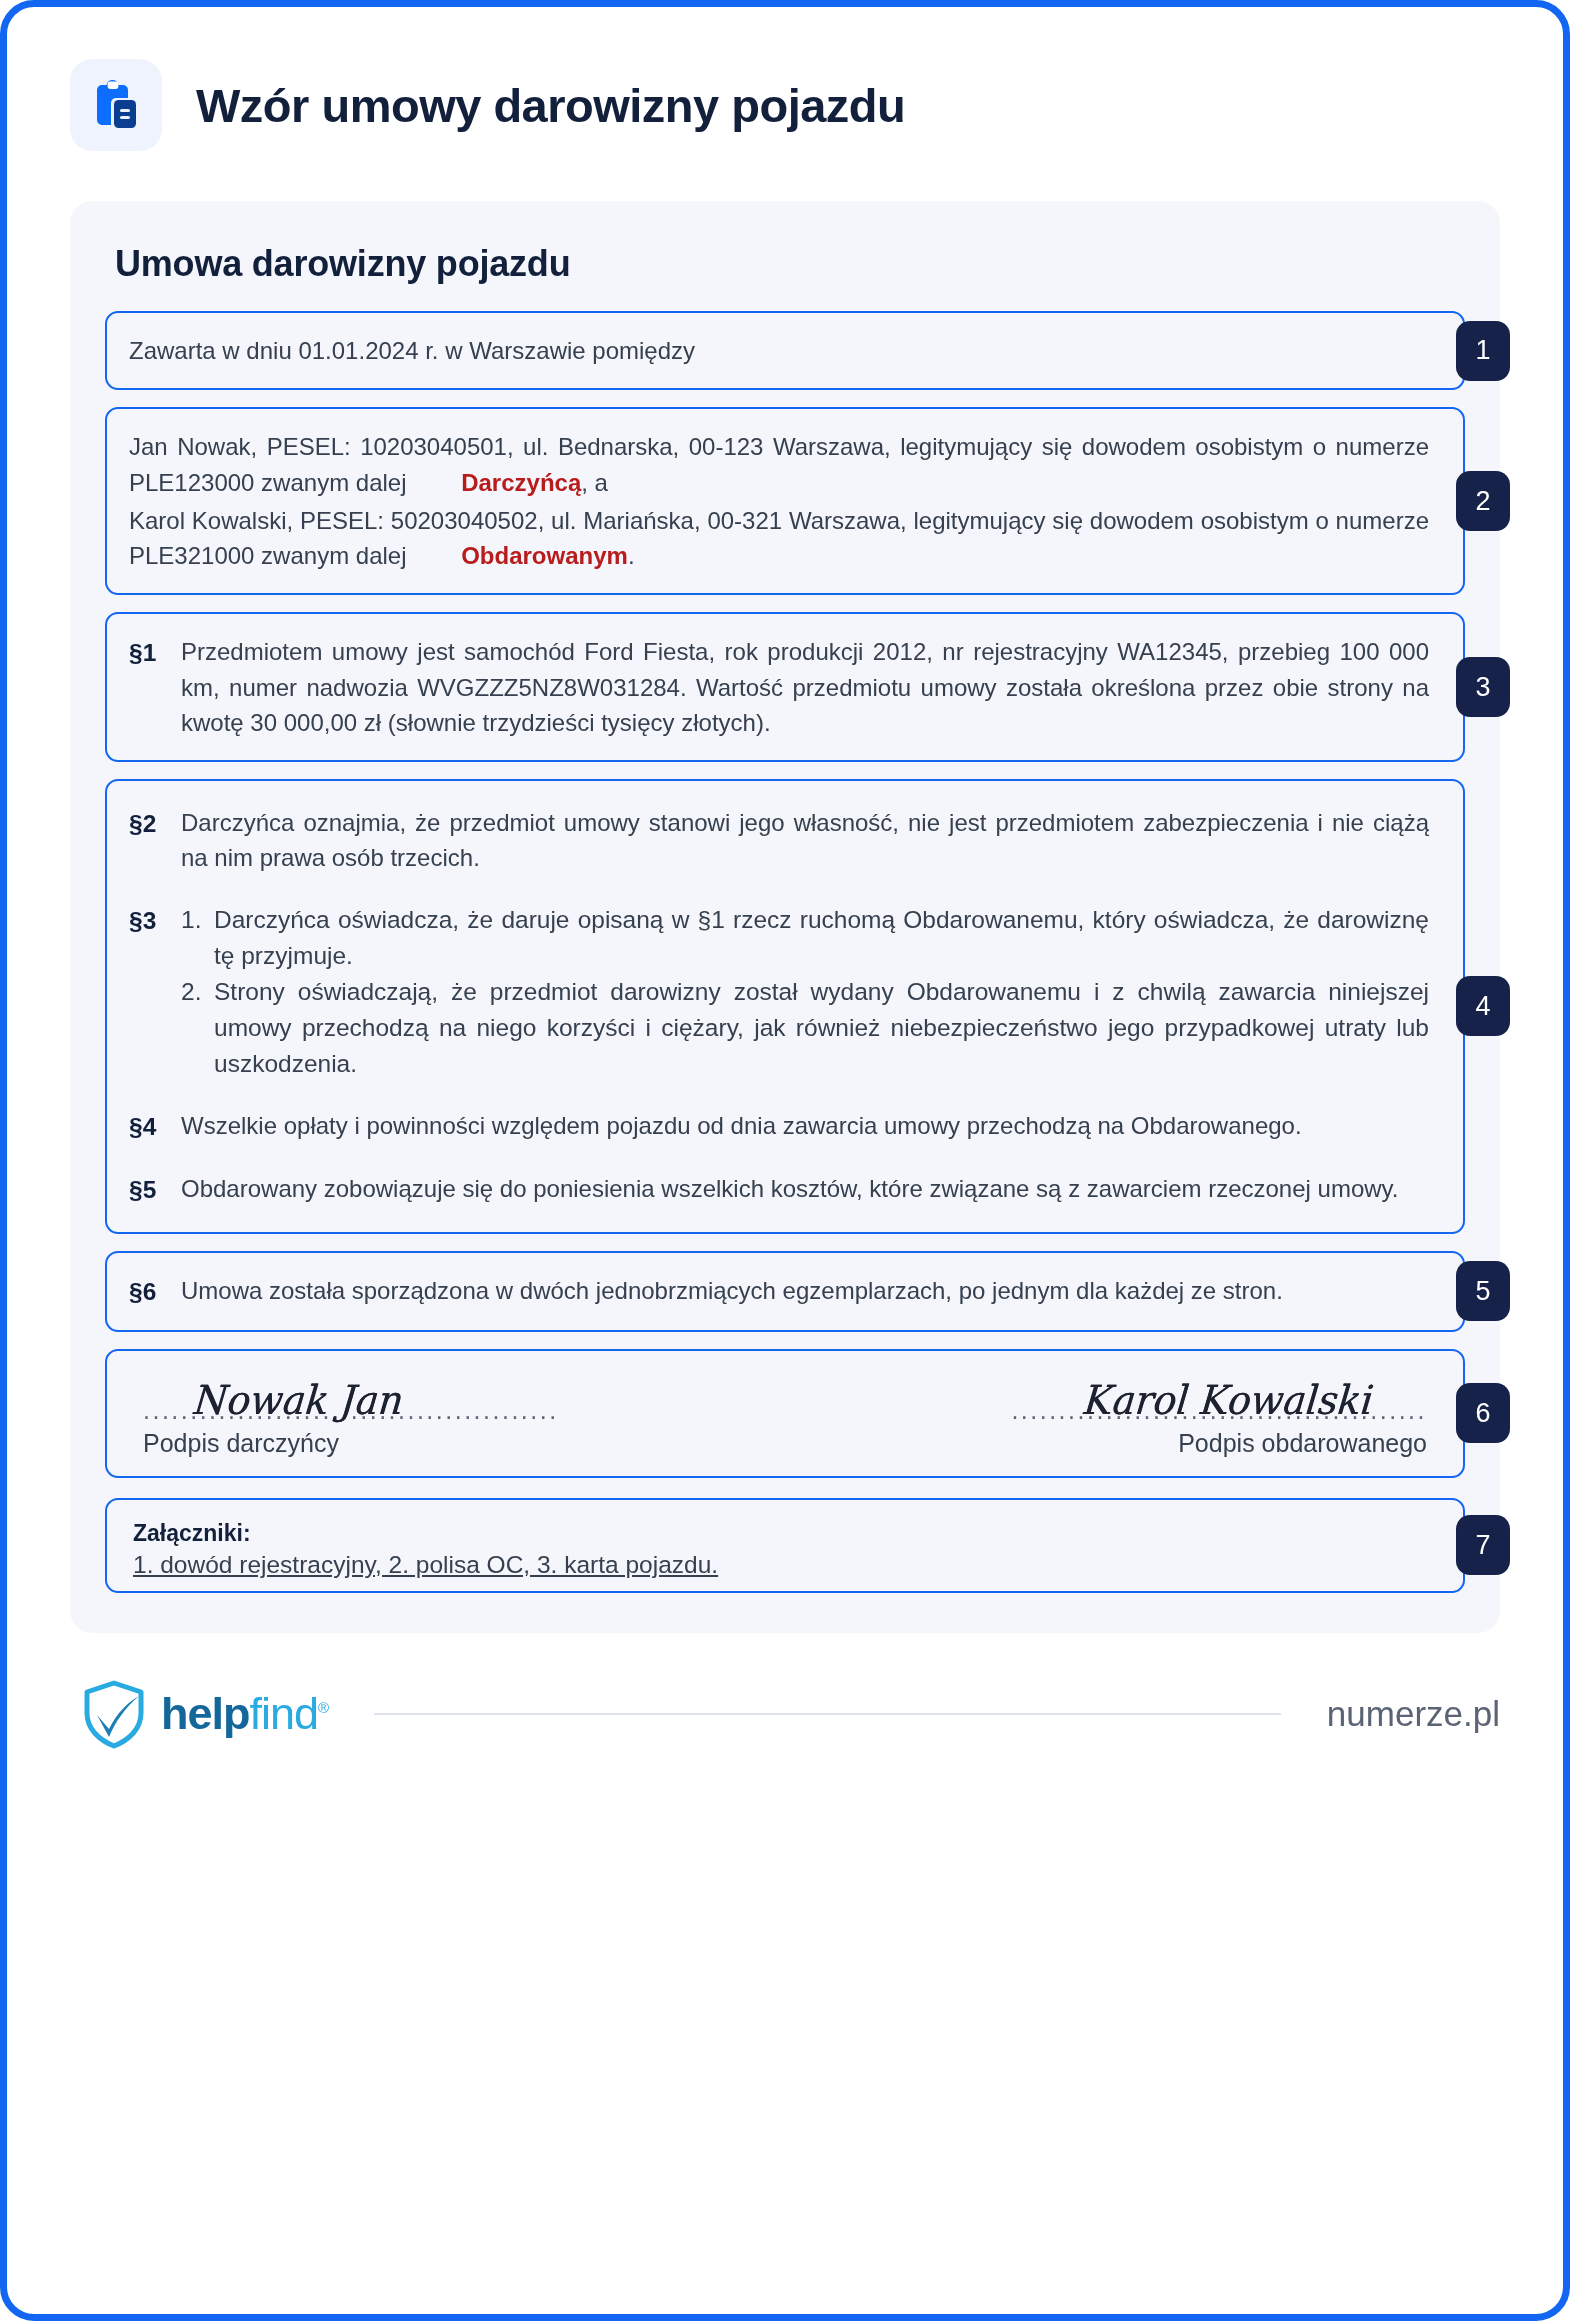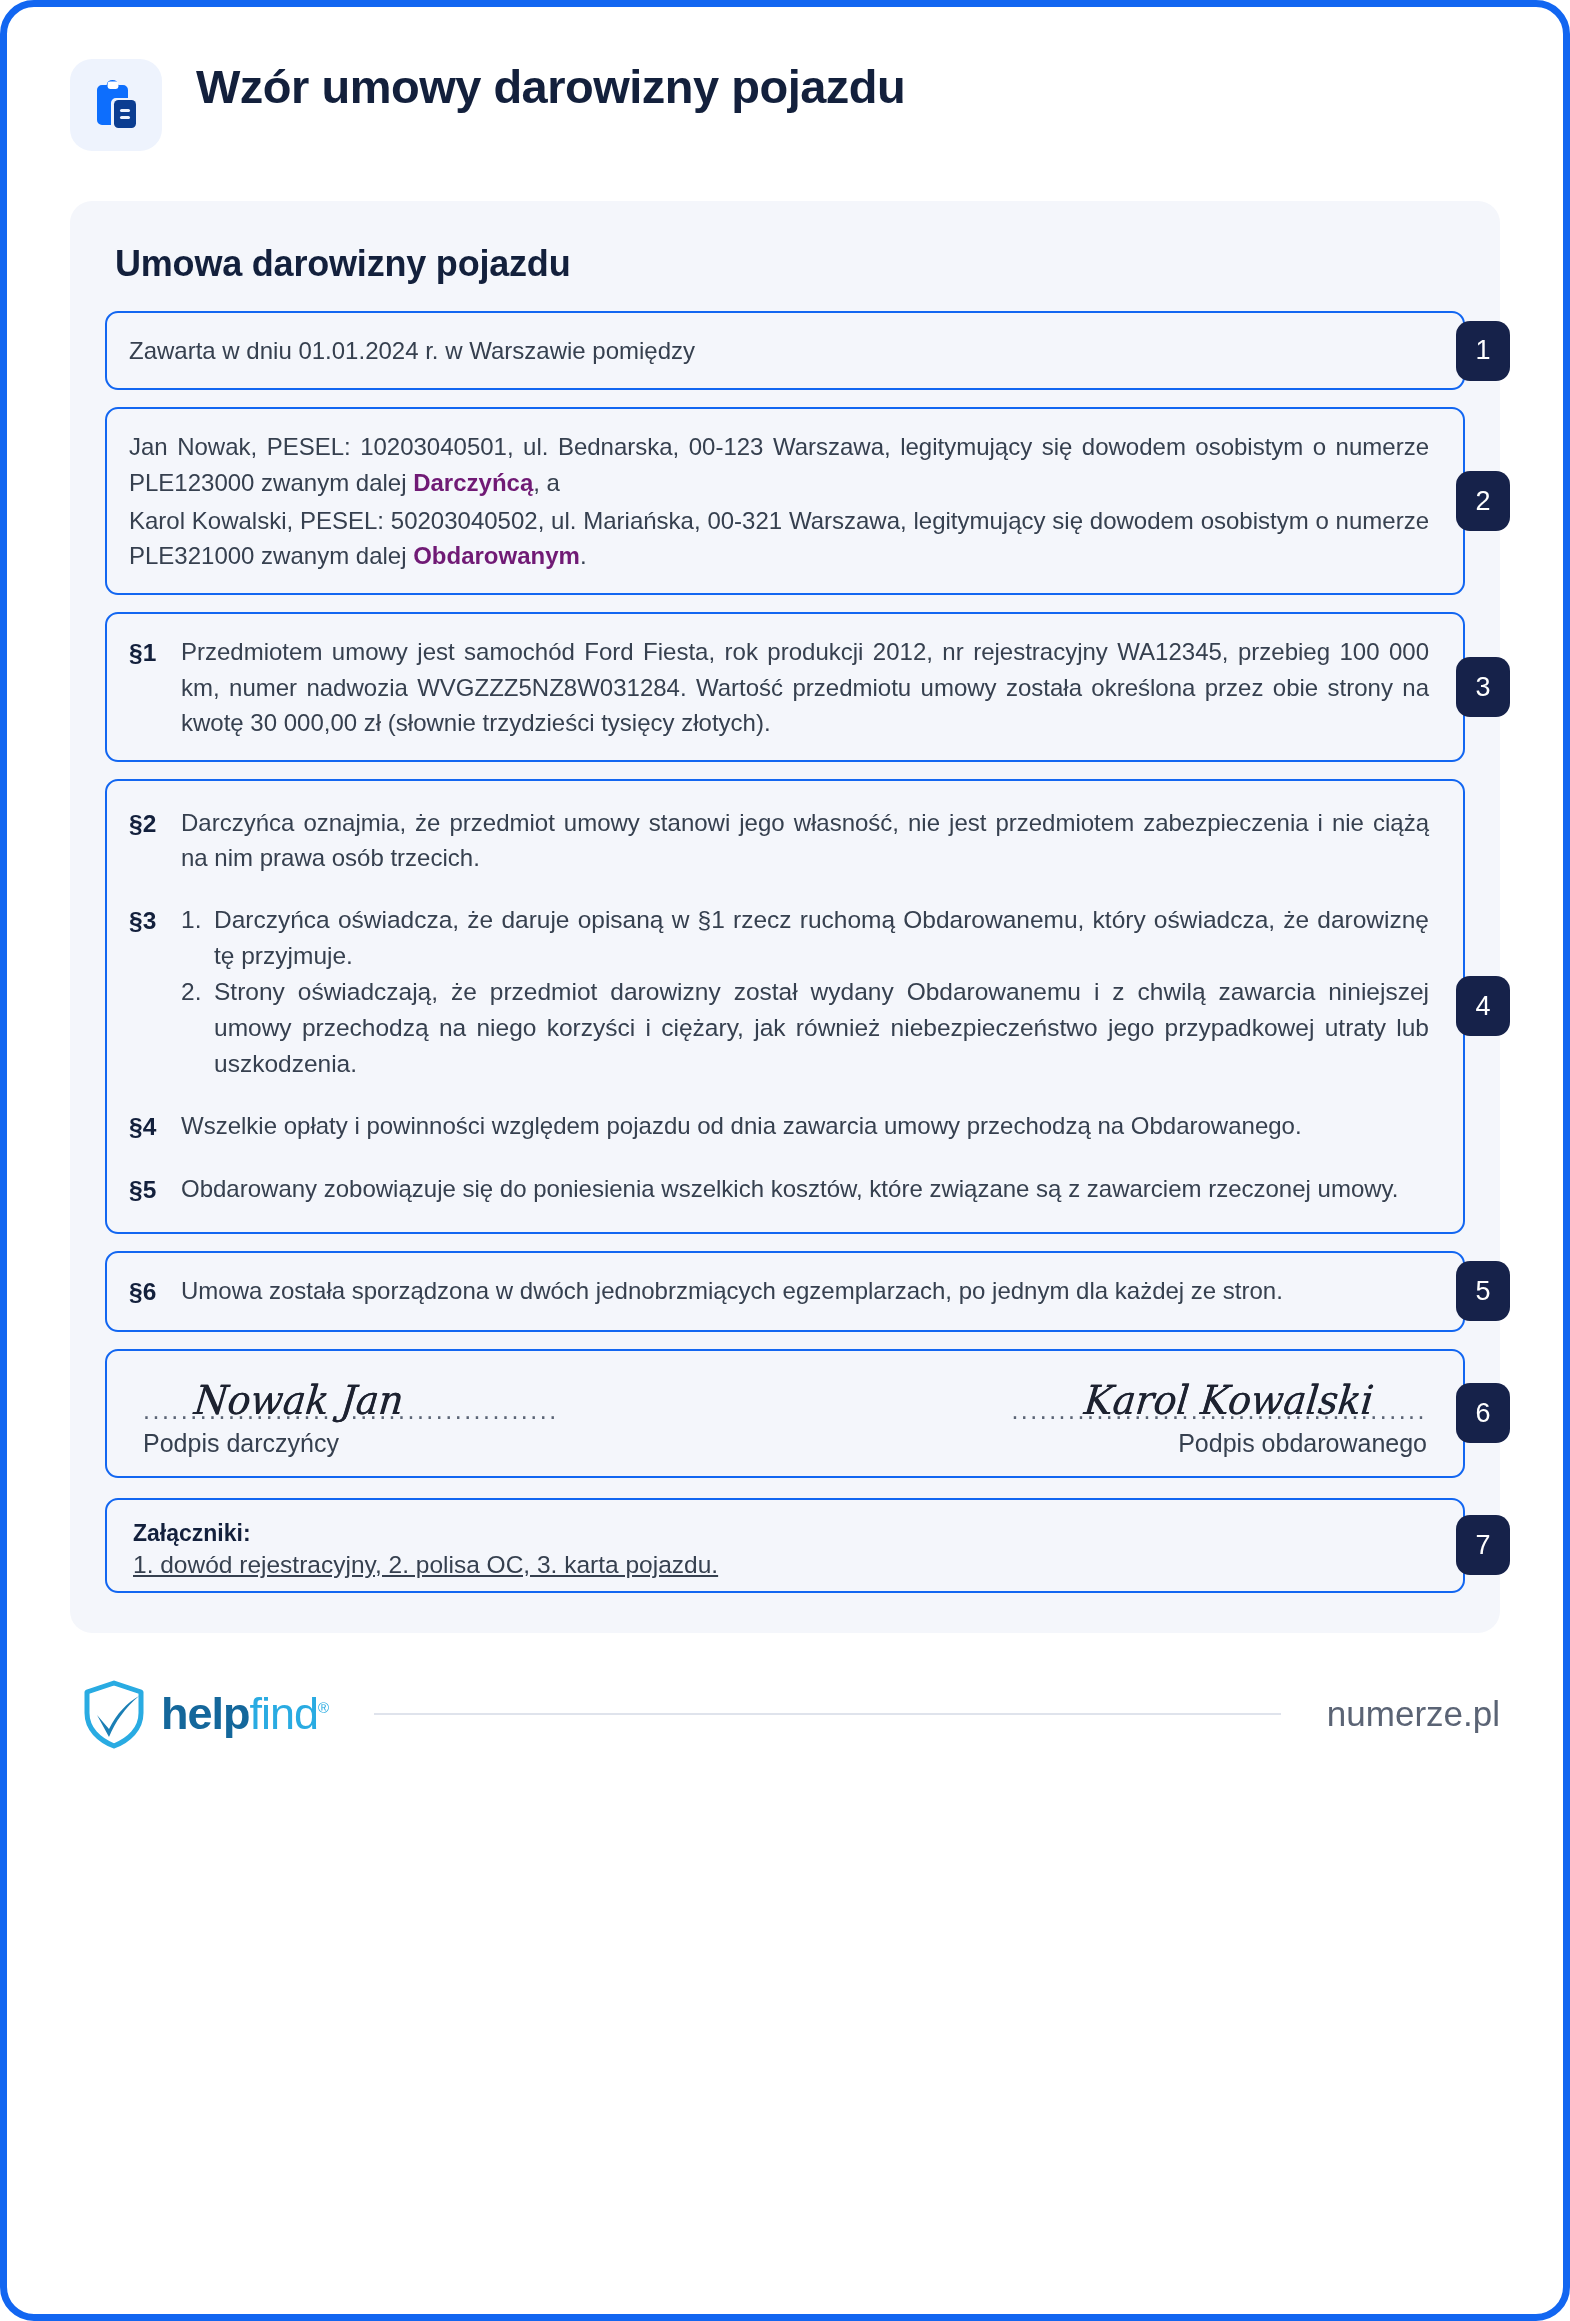--- a/index.html
+++ b/index.html
@@ -17,21 +17,21 @@
     height: 2321px;
     background: #ffffff;
     border: 7px solid #1266f1;
     border-radius: 34px;
     overflow: hidden;
   }
 
   
   .header {
     display: flex;
-    align-items: flex-start;
+    align-items: center;
     padding: 52px 0 0 63px;
     gap: 34px;
   }
   .app-icon {
     width: 92px; height: 92px;
     background: #eef3fd;
     border-radius: 22px;
     position: relative;
     flex: 0 0 auto;
   }
@@ -92,21 +92,21 @@
   }
 
   .para {
     font-size: 24px;
     line-height: 1.47;
     color: #36404f;
     text-align: justify;
     text-justify: inter-word;
   }
   .para + .para { margin-top: 3px; }
-  .para b { color: #701a75; font-weight: bold; }
+  .para b { color: #b91c1c; font-weight: bold; margin-left: 48px; }
 
   
   .srow {
     display: flex;
     align-items: flex-start;
     gap: 18px;
   }
   .srow + .srow { margin-top: 26px; }
   .smark {
     font-size: 24.5px;

